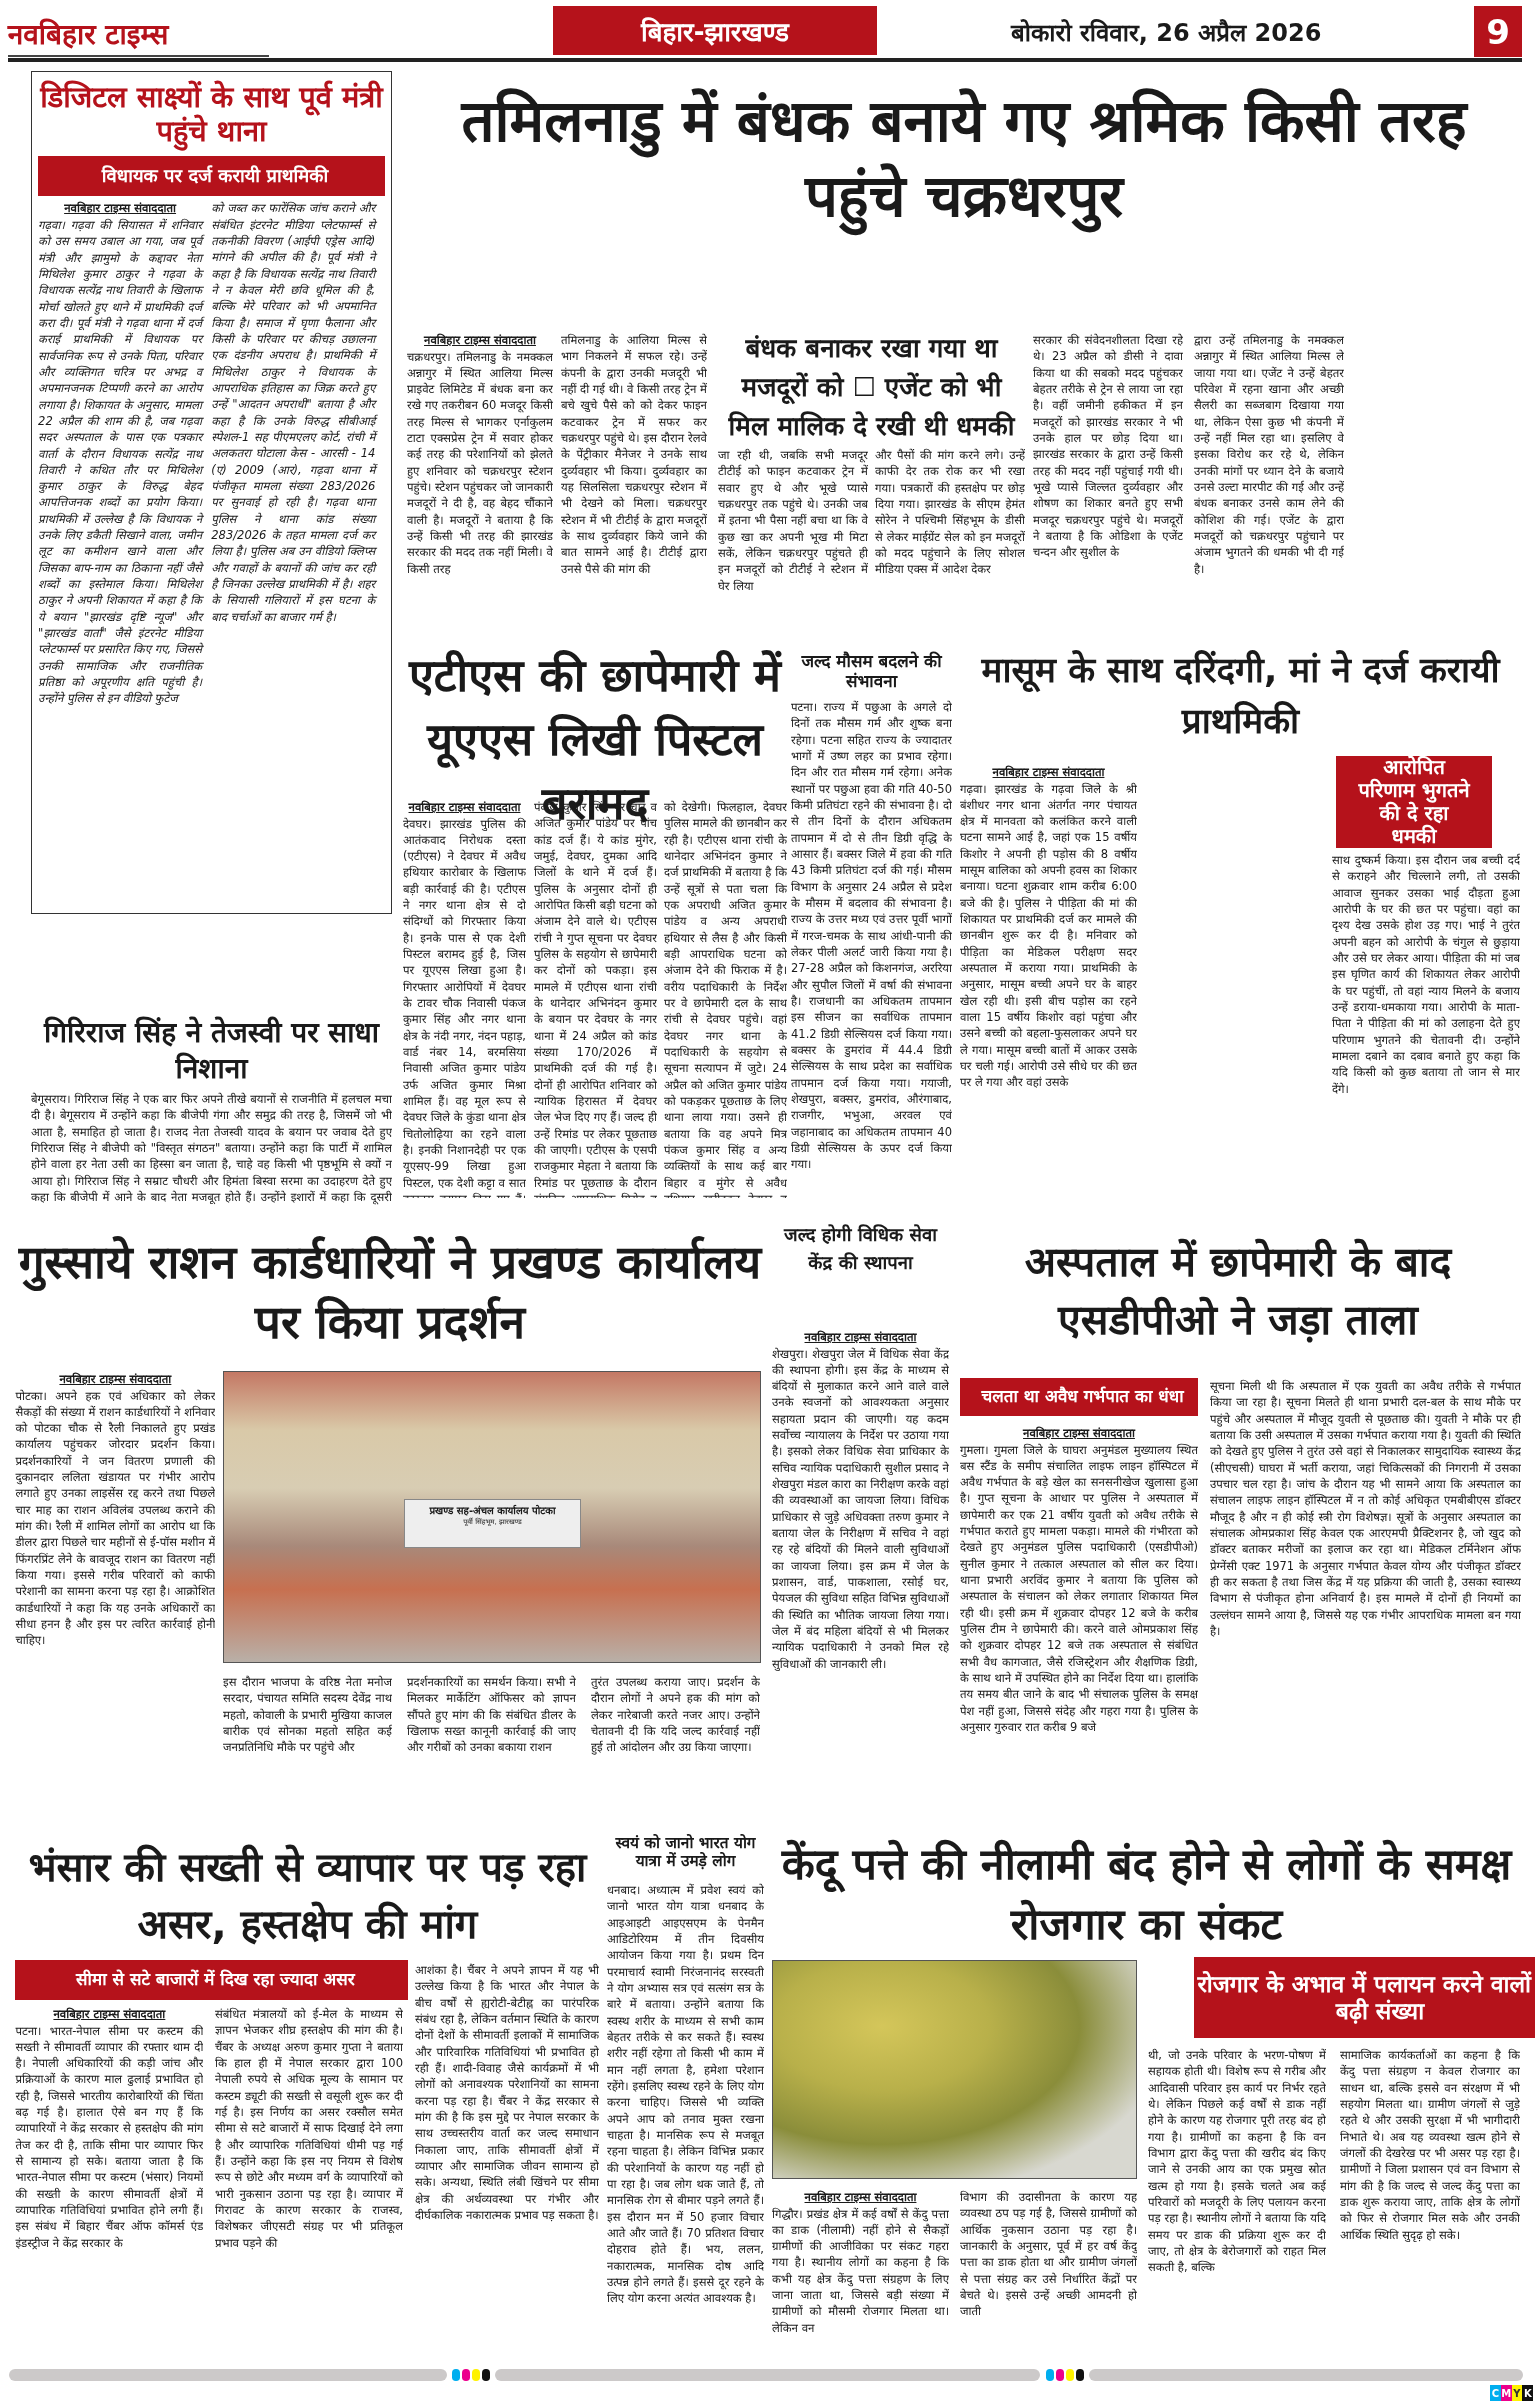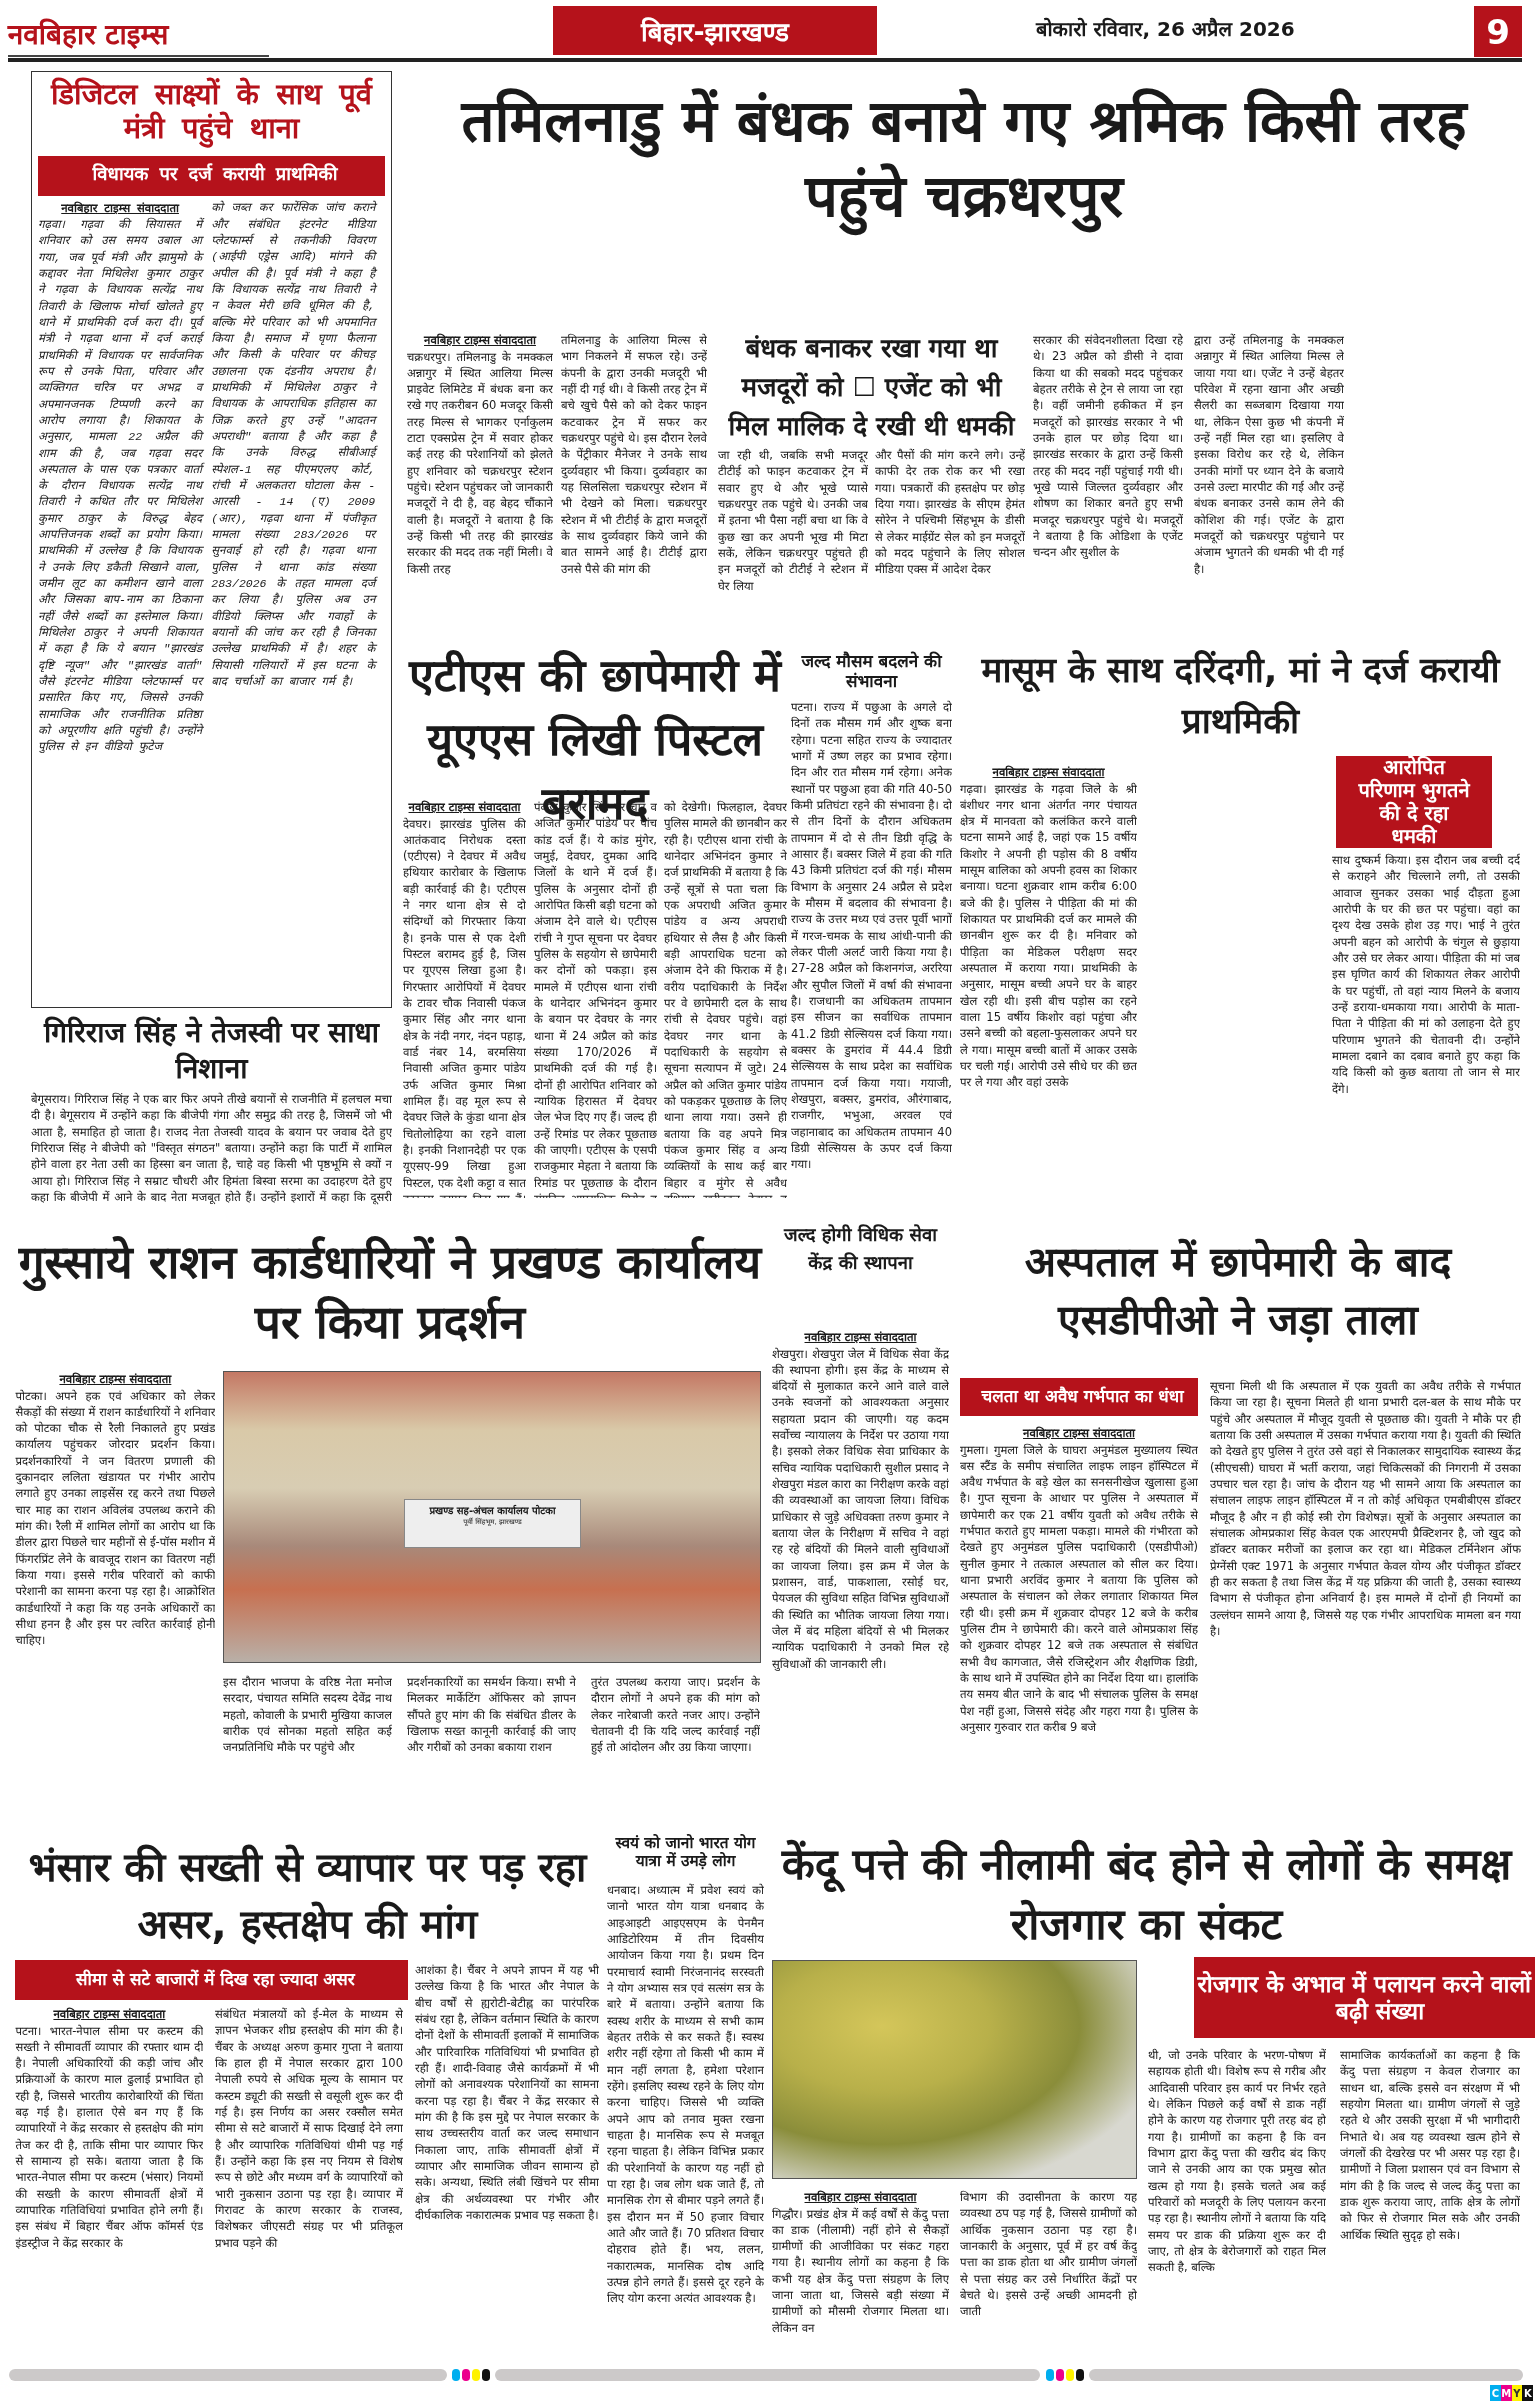--- a/index.html
+++ b/index.html
@@ -2,21 +2,21 @@
 <html style="font-size:12.3px"><head>
 <meta charset="utf-8">
 <style>
   * { box-sizing: border-box; margin: 0; padding: 0; }
   body { width: 1536px; height: 2401px; background: #fff; font-family: "DejaVu Sans", sans-serif; color: #1a1a1a; position: relative; overflow: hidden; }
   .abs { position: absolute; }
   .red { color: #b5121b; }
   .redbg { background: #b5121b; color: #fff; }
   .masthead-title { left: 7.7px; top: 14px; font-size: 28px; font-weight: bold; color: #b5121b; }
   .masthead-section { left: 553px; top: 6.1px; width: 324px; height: 49px; font-size: 26px; font-weight: bold; display: flex; align-items: center; justify-content: center; }
-  .masthead-date { left: 1036px; top: 15.4px; font-size: 20px; font-weight: bold; }
+  .masthead-date { left: 1011px; top: 15.4px; font-size: 24px; font-weight: bold; }
   .page-num { left: 1474px; top: 6.1px; width: 48px; height: 51px; font-size: 34px; font-weight: bold; display: flex; align-items: center; justify-content: center; }
   .rule { left: 7.7px; top: 58px; width: 1514px; height: 3.8px; background: #222; }
   .rule-thin { left: 7.7px; top: 55px; width: 261px; height: 1.5px; background: #444; }
   .box { border: 1.5px solid #333; }
   .headline { font-weight: bold; text-align: center; line-height: 1.18; }
   .byline { font-size: 11.5px; font-weight: bold; text-decoration: underline; text-align: center; display: block; margin-bottom: 1.5px; }
   .body-text { font-size: 11.5px; line-height: 1.42; text-align: justify; }
   .col { position: absolute; overflow: hidden; }
   .sub-banner { display: flex; align-items: center; justify-content: center; font-weight: bold; text-align: center; line-height: 1.15; padding-left: 7px; }
   .photo { overflow: hidden; border: 1.5px solid #555; padding-left: 41px; }
@@ -28,21 +28,21 @@
 </head>
 <body>
 
 <div class="abs masthead-title">नवबिहार टाइम्स</div>
 <div class="abs rule-thin"></div>
 <div class="abs masthead-section redbg">बिहार-झारखण्ड</div>
 <div class="abs masthead-date">बोकारो रविवार, 26 अप्रैल 2026</div>
 <div class="abs page-num redbg">9</div>
 <div class="abs rule"></div>
 
-<div class="abs box" style="left:31px;top:71px;width:361px;height:937px;padding:7.7px 6.1px;font-family:Liberation Mono, monospace;">
+<div class="abs box" style="left:31px;top:71px;width:361px;height:843px;padding:7.7px 6.1px;">
   <div class="headline red" style="font-size:29px;">डिजिटल साक्ष्यों के साथ पूर्व मंत्री पहुंचे थाना</div>
   <div class="sub-banner redbg" style="margin-top:7.7px;height:40px;font-size:18.4px;">विधायक पर दर्ज करायी प्राथमिकी</div>
   <div style="display:flex;gap:9.2px;margin-top:4.6px;">
     <div style="width:164px;">
       <span class="byline">नवबिहार टाइम्स संवाददाता</span>
       <div class="body-text" style="font-style:italic;">गढ़वा। गढ़वा की सियासत में शनिवार को उस समय उबाल आ गया, जब पूर्व मंत्री और झामुमो के कद्दावर नेता मिथिलेश कुमार ठाकुर ने गढ़वा के विधायक सत्येंद्र नाथ तिवारी के खिलाफ मोर्चा खोलते हुए थाने में प्राथमिकी दर्ज करा दी। पूर्व मंत्री ने गढ़वा थाना में दर्ज कराई प्राथमिकी में विधायक पर सार्वजनिक रूप से उनके पिता, परिवार और व्यक्तिगत चरित्र पर अभद्र व अपमानजनक टिप्पणी करने का आरोप लगाया है। शिकायत के अनुसार, मामला 22 अप्रैल की शाम की है, जब गढ़वा सदर अस्पताल के पास एक पत्रकार वार्ता के दौरान विधायक सत्येंद्र नाथ तिवारी ने कथित तौर पर मिथिलेश कुमार ठाकुर के विरुद्ध बेहद आपत्तिजनक शब्दों का प्रयोग किया। प्राथमिकी में उल्लेख है कि विधायक ने उनके लिए डकैती सिखाने वाला, जमीन लूट का कमीशन खाने वाला और जिसका बाप-नाम का ठिकाना नहीं जैसे शब्दों का इस्तेमाल किया। मिथिलेश ठाकुर ने अपनी शिकायत में कहा है कि ये बयान "झारखंड दृष्टि न्यूज" और "झारखंड वार्ता" जैसे इंटरनेट मीडिया प्लेटफार्म्स पर प्रसारित किए गए, जिससे उनकी सामाजिक और राजनीतिक प्रतिष्ठा को अपूरणीय क्षति पहुंची है। उन्होंने पुलिस से इन वीडियो फुटेज</div>
     </div>
     <div style="width:164px;">
       <div class="body-text" style="font-style:italic;">को जब्त कर फारेंसिक जांच कराने और संबंधित इंटरनेट मीडिया प्लेटफार्म्स से तकनीकी विवरण (आईपी एड्रेस आदि) मांगने की अपील की है। पूर्व मंत्री ने कहा है कि विधायक सत्येंद्र नाथ तिवारी ने न केवल मेरी छवि धूमिल की है, बल्कि मेरे परिवार को भी अपमानित किया है। समाज में घृणा फैलाना और किसी के परिवार पर कीचड़ उछालना एक दंडनीय अपराध है। प्राथमिकी में मिथिलेश ठाकुर ने विधायक के आपराधिक इतिहास का जिक्र करते हुए उन्हें "आदतन अपराधी" बताया है और कहा है कि उनके विरुद्ध सीबीआई स्पेशल-1 सह पीएमएलए कोर्ट, रांची में अलकतरा घोटाला केस - आरसी - 14 (ए) 2009 (आर), गढ़वा थाना में पंजीकृत मामला संख्या 283/2026 पर सुनवाई हो रही है। गढ़वा थाना पुलिस ने थाना कांड संख्या 283/2026 के तहत मामला दर्ज कर लिया है। पुलिस अब उन वीडियो क्लिप्स और गवाहों के बयानों की जांच कर रही है जिनका उल्लेख प्राथमिकी में है। शहर के सियासी गलियारों में इस घटना के बाद चर्चाओं का बाजार गर्म है।</div>
     </div>

